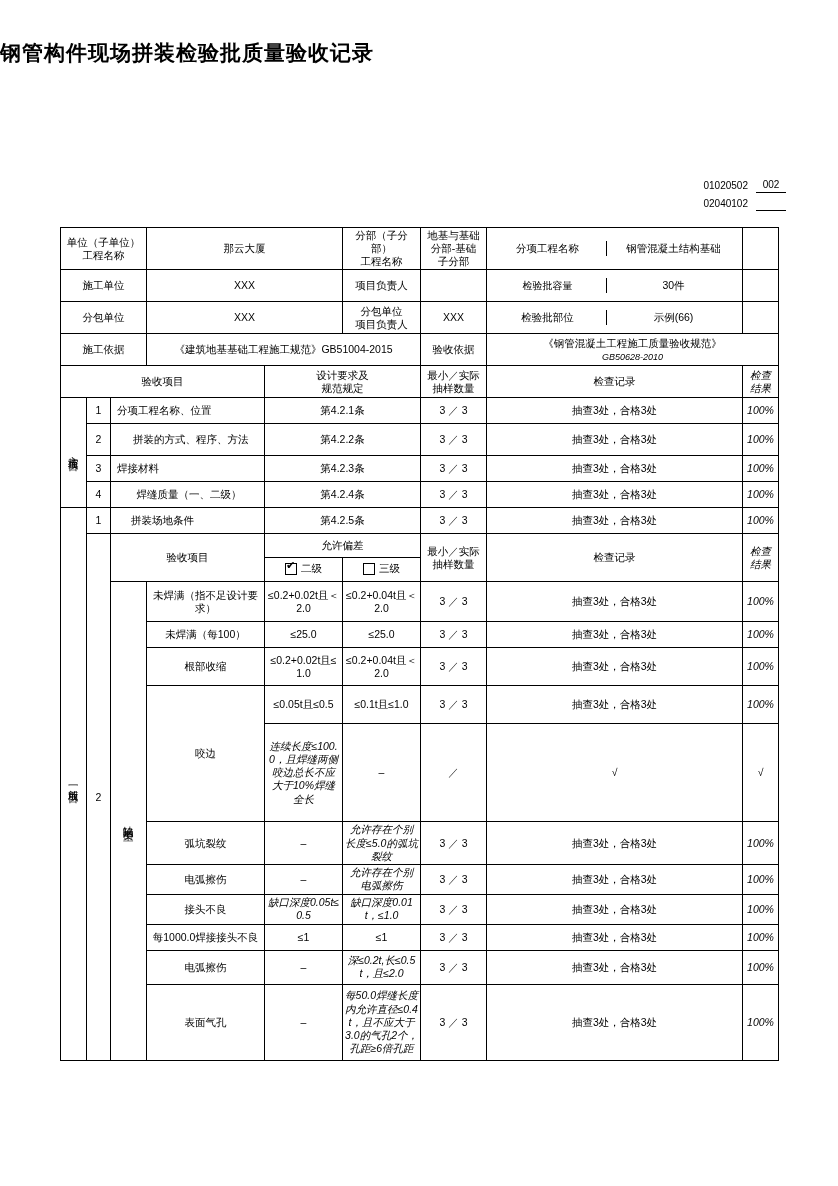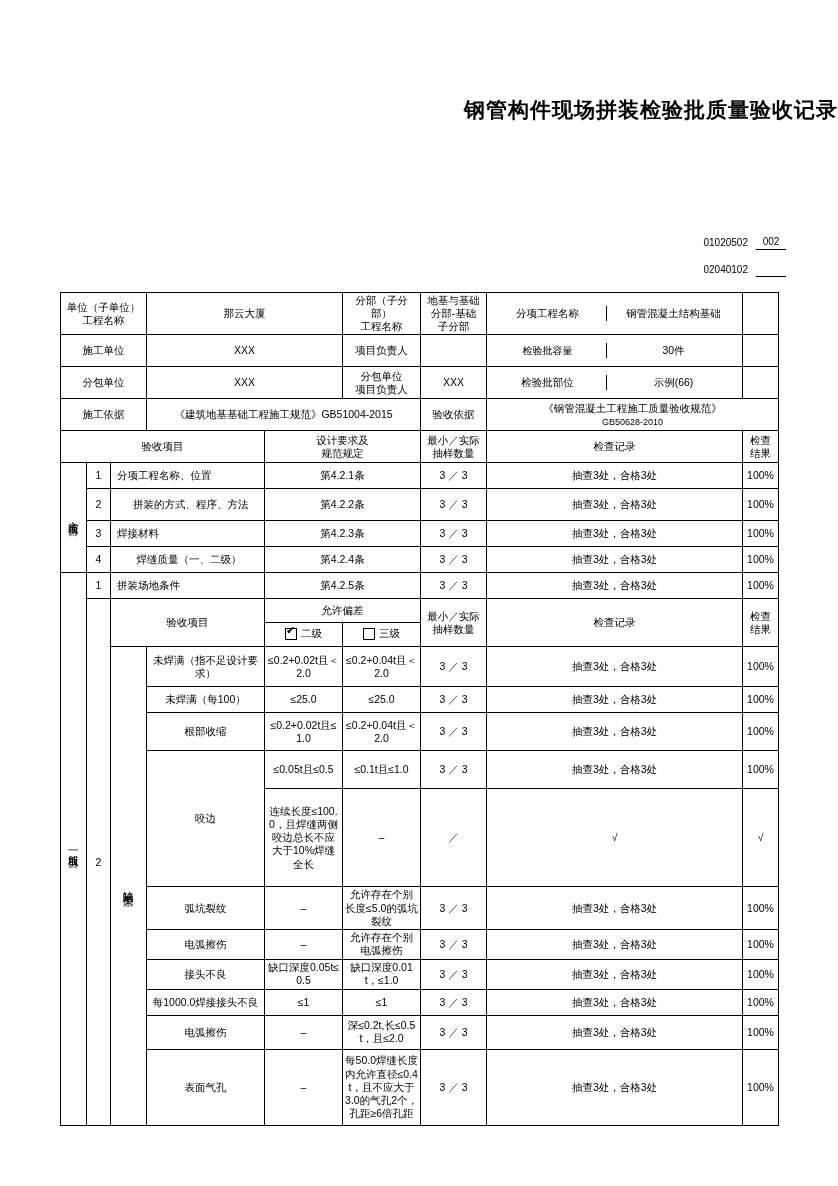--- a/index.html
+++ b/index.html
@@ -4,62 +4,62 @@
 <style>
   html,body{margin:0;padding:0;background:#fff;}
   body{
     width:838px;height:1186px;
     font-family:"Liberation Sans","DejaVu Sans",sans-serif;
     color:#000;
     -webkit-font-smoothing:antialiased;
   }
   .page{position:relative;width:838px;height:1186px;box-sizing:border-box;}
   .title{
-    text-align:right;
+    text-align:left;
     font-size:21px;
     font-weight:bold;
     letter-spacing:1px;
-    margin-top:96px;
+    margin-top:39px;
   }
   .codeblock{
     position:absolute;
     right:52px;
     top:138px;
     font-size:10px;
     text-align:left;
     line-height:1.5;
   }
   .codeblock .row1{display:flex;align-items:flex-end;gap:8px;}
-  .codeblock .row2{display:flex;align-items:flex-end;gap:8px;margin-top:12px;}
+  .codeblock .row2{display:flex;align-items:flex-end;gap:8px;margin-top:3px;}
   .u{display:inline-block;border-bottom:1px solid #000;min-width:30px;text-align:center;}
   table{
     border-collapse:collapse;
     table-layout:fixed;
     margin:0 auto;
   }
   .main{
     position:absolute;
-    left:60px;top:196px;
+    left:60px;top:188px;
     width:718px;
     border:1px solid #000;
   }
   .main td{
     border:1px solid #000;
     font-size:10.5px;
     text-align:center;
     vertical-align:middle;
     padding:1px 2px;
     line-height:1.25;
     word-break:break-all;
   }
   .h32{height:32px;}
   .h26{height:26px;}
   .h24{height:24px;}
   .small{font-size:9.5px;}
-  .tiny{font-size:9px;}
+  .tiny{font-size:9px;font-style:italic;}
   .vert{
     writing-mode:vertical-rl;
     text-orientation:upright;
     letter-spacing:2px;
     font-size:10.5px;
     line-height:1;
     display:inline-block;
   }
   .chk{
     display:inline-block;
@@ -215,21 +215,21 @@
         <td colspan="2" style="text-align:center;padding-left:5px">焊缝质量（一、二级）</td>
         <td colspan="2">第4.2.4条</td>
         <td>3  ／  3</td>
         <td>抽查3处，合格3处</td>
         <td class="tiny">100%</td>
       </tr>
 
       <tr class="h26">
         <td rowspan="17"><span class="vert">一般项目</span></td>
         <td>1</td>
-        <td colspan="2" style="text-align:left;padding-left:6px">拼装场地条件</td>
+        <td colspan="2" style="text-align:left;padding-left:20px">拼装场地条件</td>
         <td colspan="2">第4.2.5条</td>
         <td>3  ／  3</td>
         <td>抽查3处，合格3处</td>
         <td class="tiny">100%</td>
       </tr>
 
       <tr class="h24">
         <td rowspan="14">2</td>
         <td rowspan="2" colspan="2">验收项目</td>
         <td colspan="2">允许偏差</td>

